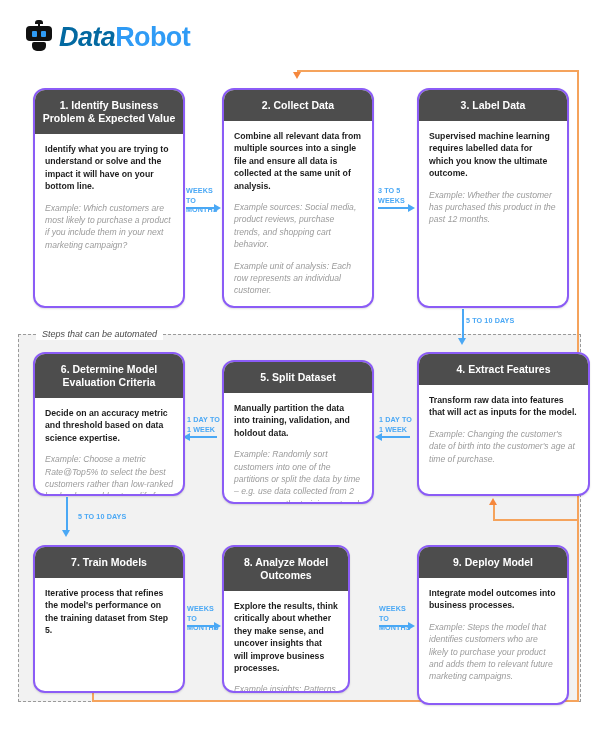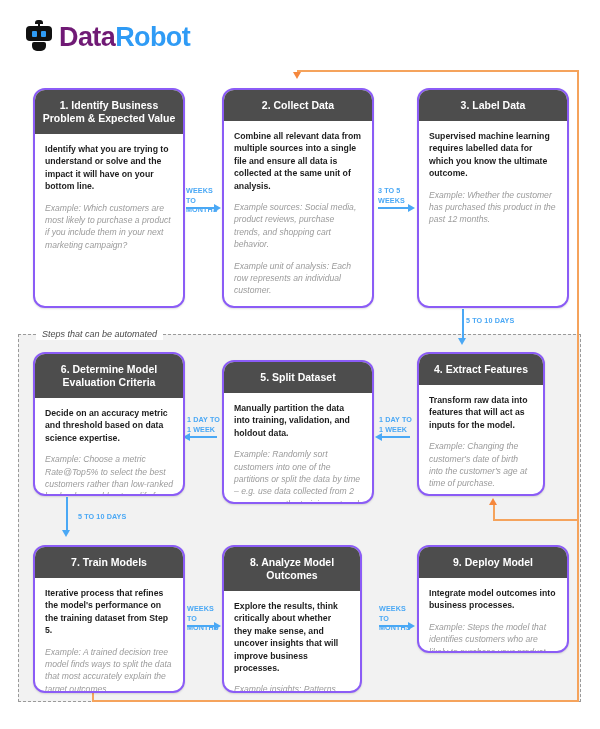--- a/index.html
+++ b/index.html
@@ -78,21 +78,21 @@
     background: #111111;
     border-radius: 2px 2px 5px 5px;
   }
   #logo .wordmark {
     font-size: 27px;
     font-weight: bold;
     letter-spacing: -0.6px;
     line-height: 1;
     white-space: nowrap;
   }
-  #logo .wm-data { color: #701a75; }
+  #logo .wm-data { color: #0369a1; font-style: italic; }
   #logo .wm-robot { color: #2f9bf5; }
 
   
   #automated-region {
     position: absolute;
     left: 18px;
     top: 334px;
     width: 563px;
     height: 368px;
     border: 1px dashed #9a9a9a;
@@ -149,24 +149,24 @@
     margin: 0 0 9px 0;
   }
   .card-example:last-child { margin-bottom: 0; }
 
   
   #card-1 { left: 33px;  top: 88px;  width: 152px; height: 220px; }
   #card-2 { left: 222px; top: 88px;  width: 152px; height: 220px; }
   #card-3 { left: 417px; top: 88px;  width: 152px; height: 220px; }
   #card-6 { left: 33px;  top: 352px; width: 152px; height: 144px; }
   #card-5 { left: 222px; top: 360px; width: 152px; height: 144px; }
-  #card-4 { left: 417px; top: 352px; width: 128px; height: 144px; }
+  #card-4 { left: 417px; top: 352px; width: 173px; height: 144px; }
   #card-7 { left: 33px;  top: 545px; width: 152px; height: 148px; }
-  #card-8 { left: 222px; top: 545px; width: 140px; height: 148px; }
-  #card-9 { left: 417px; top: 545px; width: 152px; height: 108px; }
+  #card-8 { left: 222px; top: 545px; width: 128px; height: 148px; }
+  #card-9 { left: 417px; top: 545px; width: 152px; height: 160px; }
 
   
   .conn-label {
     position: absolute;
     font-size: 7.2px;
     font-weight: bold;
     color: #4aa8f5;
     line-height: 9.5px;
     text-align: left;
     letter-spacing: 0.1px;
@@ -345,21 +345,20 @@
     <div class="card-body">
       <p class="card-lead">Transform raw data into features that will act as inputs for the model.</p>
       <p class="card-example">Example: Changing the customer's date of birth into the customer's age at time of purchase.</p>
     </div>
   </div>
 
   <div class="card" id="card-7">
     <div class="card-header">7. Train Models</div>
     <div class="card-body">
       <p class="card-lead">Iterative process that refines the model's performance on the training dataset from Step 5.</p>
-      <p class="card-example">Example: A trained decision tree model finds ways to split the data that most accurately explain the target outcomes.</p>
 
     </div>
   </div>
 
   <div class="card" id="card-8">
     <div class="card-header">8. Analyze Model Outcomes</div>
     <div class="card-body">
       <p class="card-lead">Explore the results, think critically about whether they make sense, and uncover insights that will improve business processes.</p>
       <p class="card-example">Example insights: Patterns that determine which customers are likely to respond to the marketing campaign's message.</p>
     </div>

